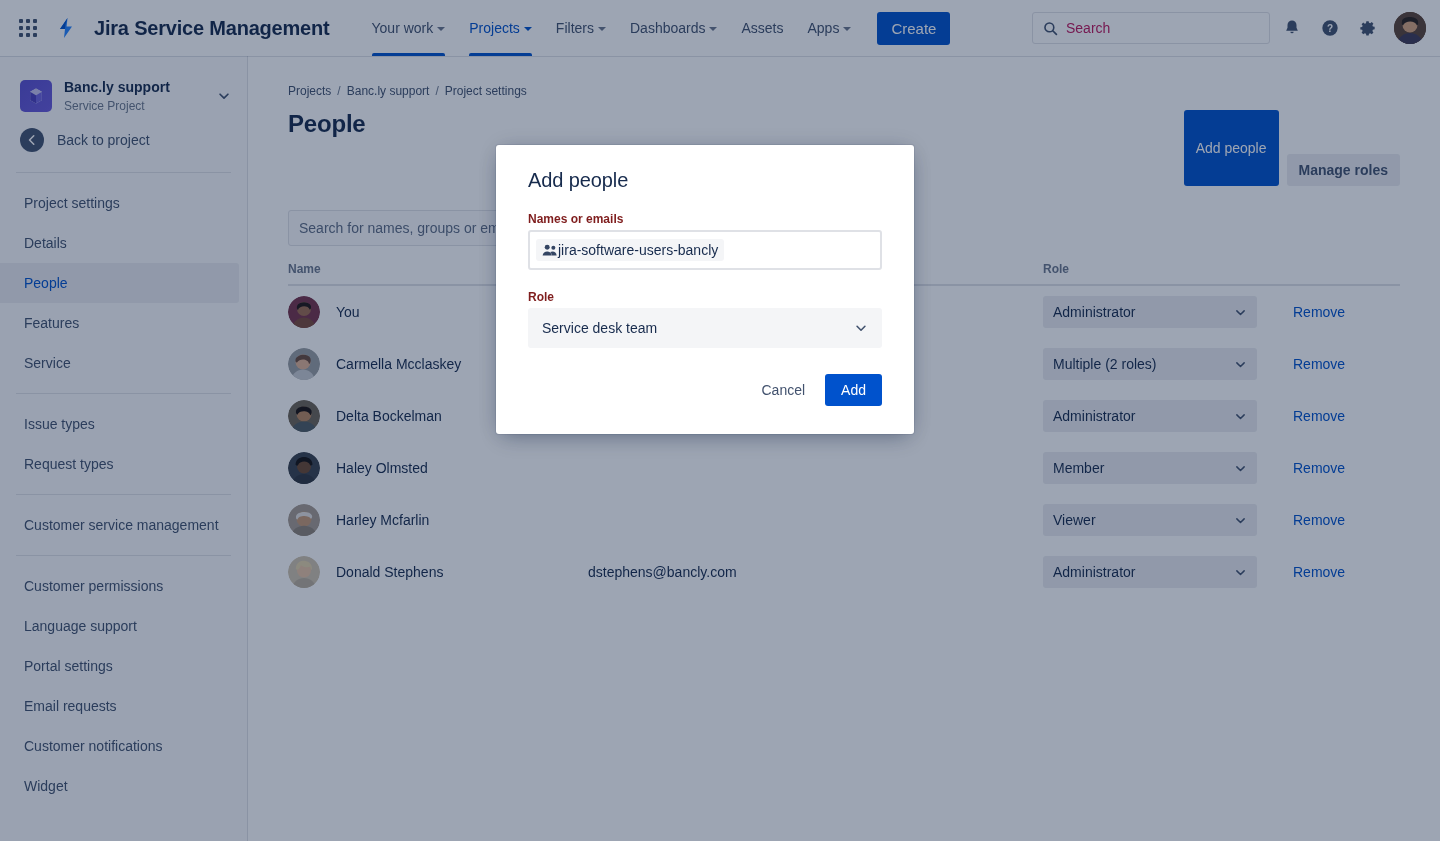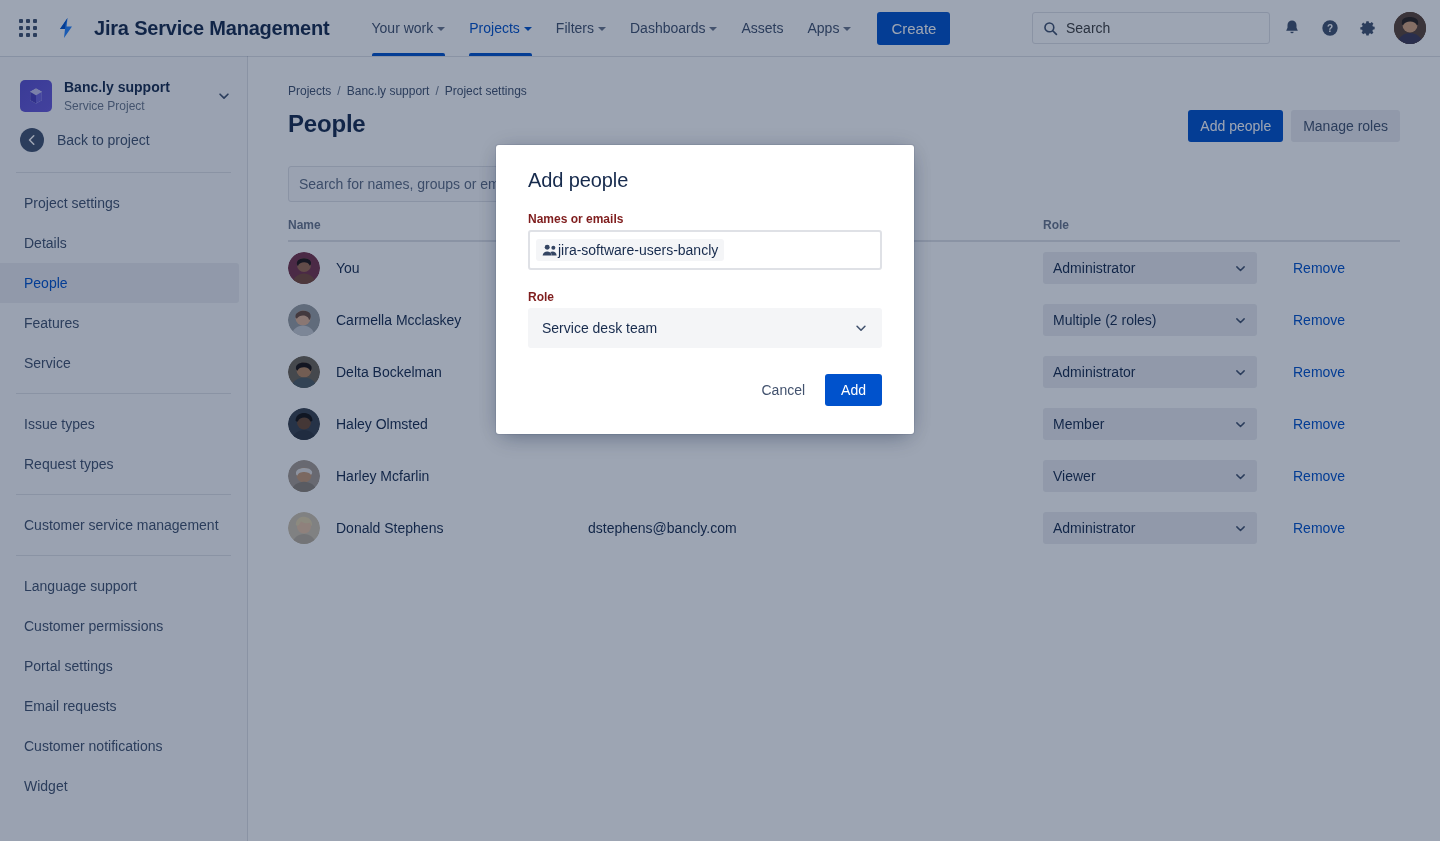--- a/index.html
+++ b/index.html
@@ -44,21 +44,21 @@
   .create-btn {
     margin-left: 14px; background: #0052CC; color:#fff; font-size: 15px; font-weight: 500;
     border: none; border-radius: 3px; padding: 8px 14px; cursor: pointer;
   }
   .topnav-right { margin-left: auto; display: flex; align-items: center; gap: 6px; padding-right: 14px; }
   .search-box {
     width: 238px; height: 32px; border: 1px solid #DFE1E6; border-radius: 3px;
     background: #fff; display: flex; align-items: center; gap: 8px; padding: 0 10px;
     cursor: text;
   }
-  .search-box .ph { font-size: 14px; color: #404040; }
+  .search-box .ph { font-size: 14px; color: #be185d; }
   .icon-btn { width: 32px; height: 32px; display: flex; align-items: center; justify-content: center; cursor: pointer; border-radius: 50%; }
   .avatar-top { width: 32px; height: 32px; border-radius: 50%; margin-left: 4px; overflow: hidden; cursor: pointer;
     background: linear-gradient(160deg,#6b4a3a 0%,#4a3328 100%); position: relative; }
 
   
   .sidebar {
     position: absolute; top: 56px; left: 0; width: 248px; bottom: 0;
     background: #FAFBFC; border-right: 1px solid #DFE1E6;
     padding-top: 16px; overflow: hidden;
   }
@@ -88,21 +88,21 @@
   .main { position: absolute; top: 56px; left: 248px; right: 0; bottom: 0; overflow: hidden; background: #fff; }
   .crumbs { display: flex; align-items: center; gap: 6px; font-size: 12px; color: #42526E; padding: 28px 40px 0 40px; }
   .crumbs a { color: #42526E; text-decoration: none; cursor: pointer; }
   .crumb-sep { color: #6B778C; }
   .page-head { display: flex; align-items: flex-start; padding: 12px 40px 0 40px; }
   .page-title { font-size: 24px; font-weight: 600; color: #172B4D; letter-spacing: -0.2px; }
   .head-actions { margin-left: auto; display: flex; gap: 8px; }
   .btn-primary { background: #0052CC; color: #fff; border: none; border-radius: 3px;
     font-size: 14px; font-weight: 500; padding: 8px 12px; cursor: pointer; }
   .btn-subtle { background: #EBECF0; color: #42526E; border: none; border-radius: 3px;
-    font-size: 14px; font-weight: 400; padding: 8px 12px; cursor: pointer; }
+    font-size: 14px; font-weight: 700; padding: 8px 12px; cursor: pointer; margin-top: 44px; }
 
   .filter-row { padding: 24px 40px 0 40px; }
   .filter-input {
     width: 304px; height: 36px; border: 1px solid #DFE1E6; border-radius: 3px;
     background: #FAFBFC; font-size: 14px; color: #5E6C84; padding: 0 10px;
     display: flex; align-items: center; cursor: text;
   }
 
   table.people { width: calc(100% - 80px); margin: 16px 40px 0 40px; border-collapse: collapse; table-layout: fixed; }
   table.people th {
@@ -293,22 +293,22 @@
 
     <div class="sb-div"></div>
 
     <div class="sb-group">
       <div class="sb-item">Customer service management</div>
     </div>
 
     <div class="sb-div"></div>
 
     <div class="sb-group">
+      <div class="sb-item">Customer permissions</div>
       <div class="sb-item">Language support</div>
-      <div class="sb-item">Customer permissions</div>
       <div class="sb-item">Portal settings</div>
       <div class="sb-item">Email requests</div>
       <div class="sb-item">Customer notifications</div>
       <div class="sb-item">Widget</div>
     </div>
   </div>
 
   <div class="main">
     <div class="crumbs">
       <a>Projects</a>

